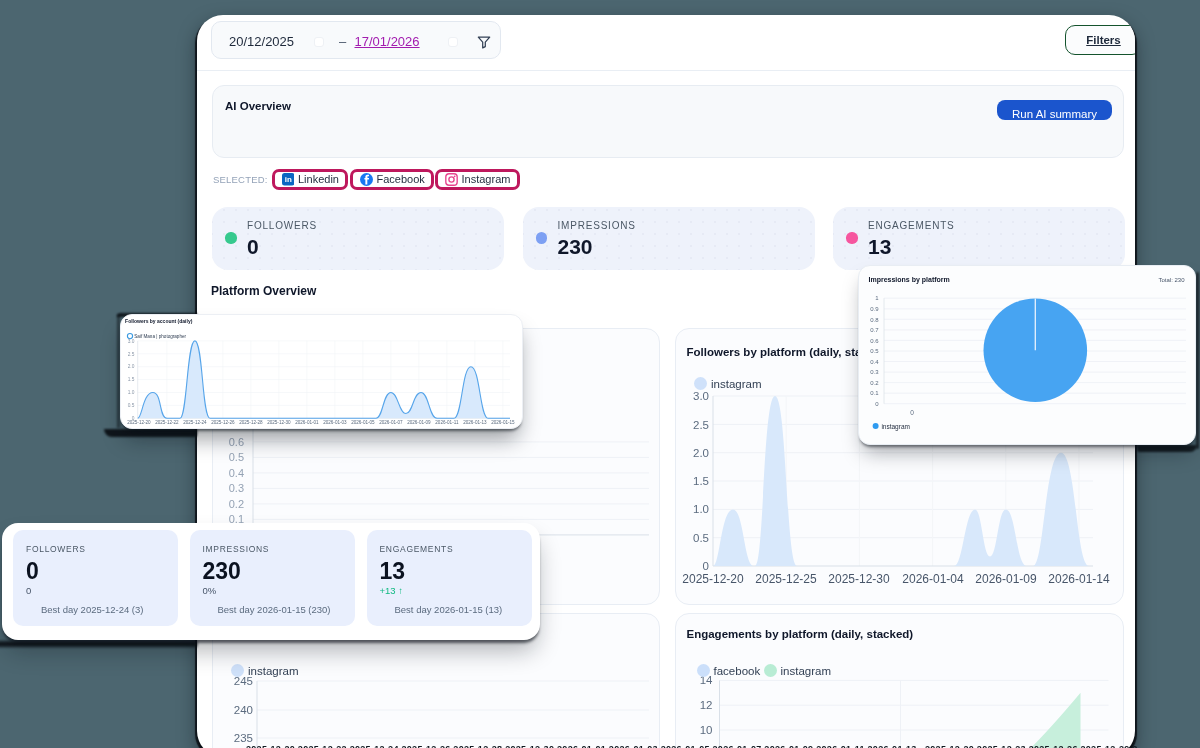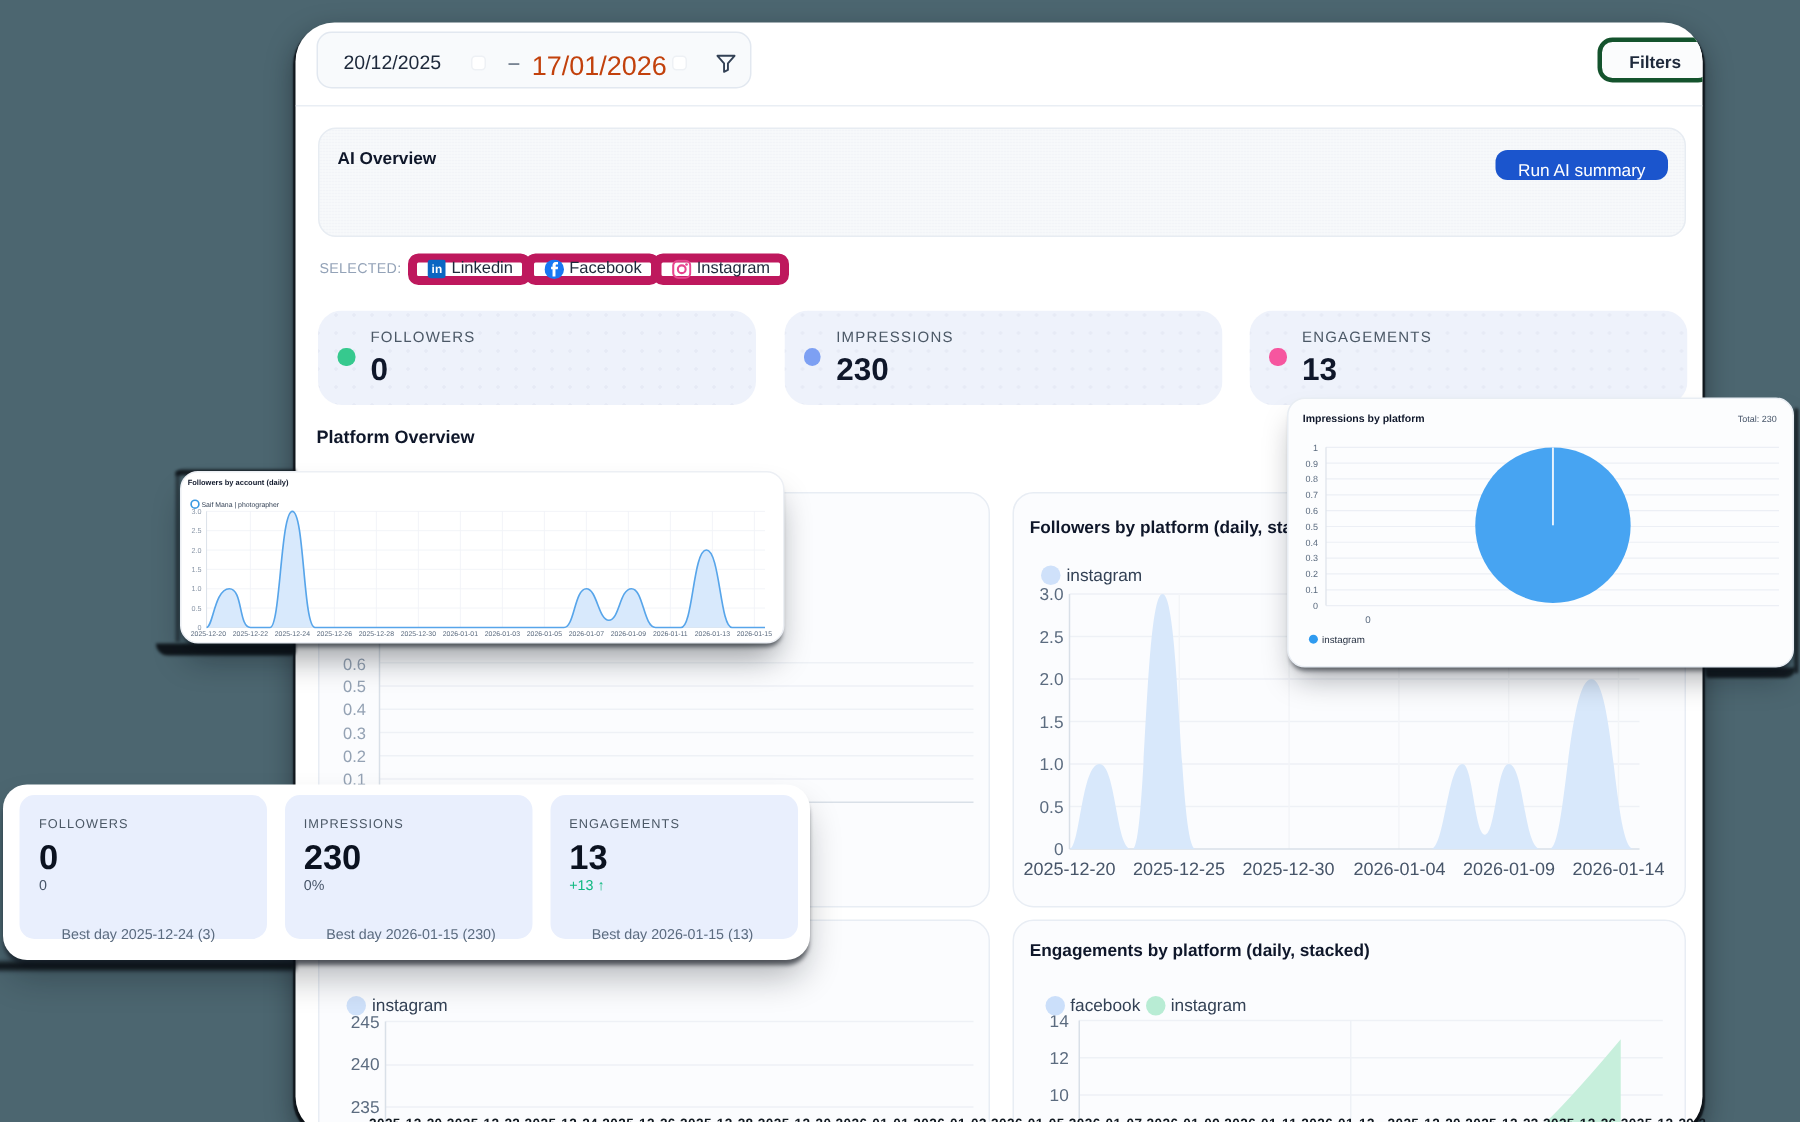--- a/index.html
+++ b/index.html
@@ -13,46 +13,46 @@
   margin-top:15px;
 }
 
 .daterange {
   position:absolute; left:14px; top:6px; width:290px; height:38px;
   background:#f8fafc; border:1px solid #e2e8f0; border-radius:10px;
 }
 .daterange .d1 { position:absolute; left:17px; top:11.5px; font-size:13px; color:#1e293b; }
 .daterange .sq1 { position:absolute; left:102px; top:15px; width:10px; height:10px; background:#fff; border:1px solid #eef1f5; border-radius:3px; }
 .daterange .dash { position:absolute; left:127px; top:11.5px; font-size:13px; color:#475569; }
-.daterange .d2 { position:absolute; left:142.5px; top:11.5px; font-size:18px; color:#c2410c; }
+.daterange .d2 { position:absolute; left:142.5px; top:11.5px; font-size:13px; color:#a21caf;text-decoration:underline; }
 .daterange .sq2 { position:absolute; left:236px; top:15px; width:10px; height:10px; background:#fff; border:1px solid #eef1f5; border-radius:3px; }
 .daterange svg.funnel { position:absolute; left:265px; top:13.5px; }
 .filters-btn {
   position:absolute; left:868px; top:10px; width:77px; height:30px;
-  background:#fbfcfd; border:3px solid #14532d; border-radius:10px;
-  font-size:11.5px; font-weight:bold; color:#1e293b; text-align:center; line-height:28px;
+  background:#fbfcfd; border:1px solid #14532d; border-radius:10px;
+  font-size:11.5px; font-weight:bold; color:#1e293b; text-align:center; line-height:28px;text-decoration:underline;
 }
 .topdiv { position:absolute; left:0; top:55px; width:938px; height:1px; background:#e9eef4; }
 
 .ai-card {
   position:absolute; left:15px; top:70px; width:912px; height:73px;
   background:#f7f9fb; border:1px solid #e7ecf2; border-radius:12px;
   background-image:radial-gradient(#eff1f6 .6px, transparent .7px); background-size:2px 2px;
 }
 .ai-card .t { position:absolute; left:12px; top:14px; font-size:11.5px; font-weight:bold; color:#0f172a; }
 .ai-card .s { position:absolute; left:13px; top:33px; font-size:11px; color:#64748b; }
 .ai-btn {
   position:absolute; left:784px; top:14px; width:115px; height:20px;
   background:#1b55cd; border-radius:8px; color:#fff; font-size:11.5px;
   text-align:center; line-height:29px;
 }
 
 .sel-label { position:absolute; left:16px; top:159px; font-size:9.5px; color:#94a3b8; letter-spacing:.2px; }
 .chip {
-  position:absolute; top:154px; height:20.5px; background:#fff; border:6px solid #be185d;
+  position:absolute; top:154px; height:20.5px; background:#fff; border:3px solid #be185d;
   border-radius:7px; font-size:11px; color:#1e293b; display:flex; align-items:center; gap:4px; padding:0 6.5px;
 }
 .chip svg { display:block; }
 
 .mcard {
   position:absolute; top:192px; width:292px; height:63px;
   background:#eef2fb; border-radius:16px;
   background-image:radial-gradient(#e6eaf5 1px, transparent 1.2px);
   background-size:12px 12px; background-position:6px 9px;
 }
@@ -83,21 +83,21 @@
 .float-trio {
   position:absolute; left:2px; top:523px; width:538px; height:117px;
   background:#fff; border-radius:16px;
   box-shadow:0 4px 3px -1px rgba(8,14,22,.6), 0 14px 24px -4px rgba(8,14,22,.32);
 }
 .tcard { position:absolute; top:7px; width:165px; height:96px; background:#e9effd; border-radius:10px; }
 .tcard .lab { position:absolute; left:13px; top:14px; font-size:8.5px; letter-spacing:.7px; color:#4b5866; }
 .tcard .val { position:absolute; left:13px; top:28px; font-size:23px; font-weight:bold; color:#0b1220; }
 .tcard .sub { position:absolute; left:13px; top:55px; font-size:9.5px; color:#475569; }
 .tcard .sub.green { color:#10b981; }
-.tcard .best { position:absolute; left:13px; top:88px; font-size:9.5px; color:#5b6b7f;padding-left:15px; }
+.tcard .best { position:absolute; left:13px; top:74px; font-size:9.5px; color:#5b6b7f;padding-left:15px; }
 .fp-title { position:absolute; left:9.5px; top:10px; font-size:7px; font-weight:bold; color:#0f172a; }
 .fp-total { position:absolute; right:10.5px; top:10.5px; font-size:6px; color:#475569; }
 text { font-family:"Liberation Sans", sans-serif; }
 </style>
 </head>
 <body>
 <div class="panel">
 
   <div class="daterange">
     <span class="d1">20/12/2025</span>

